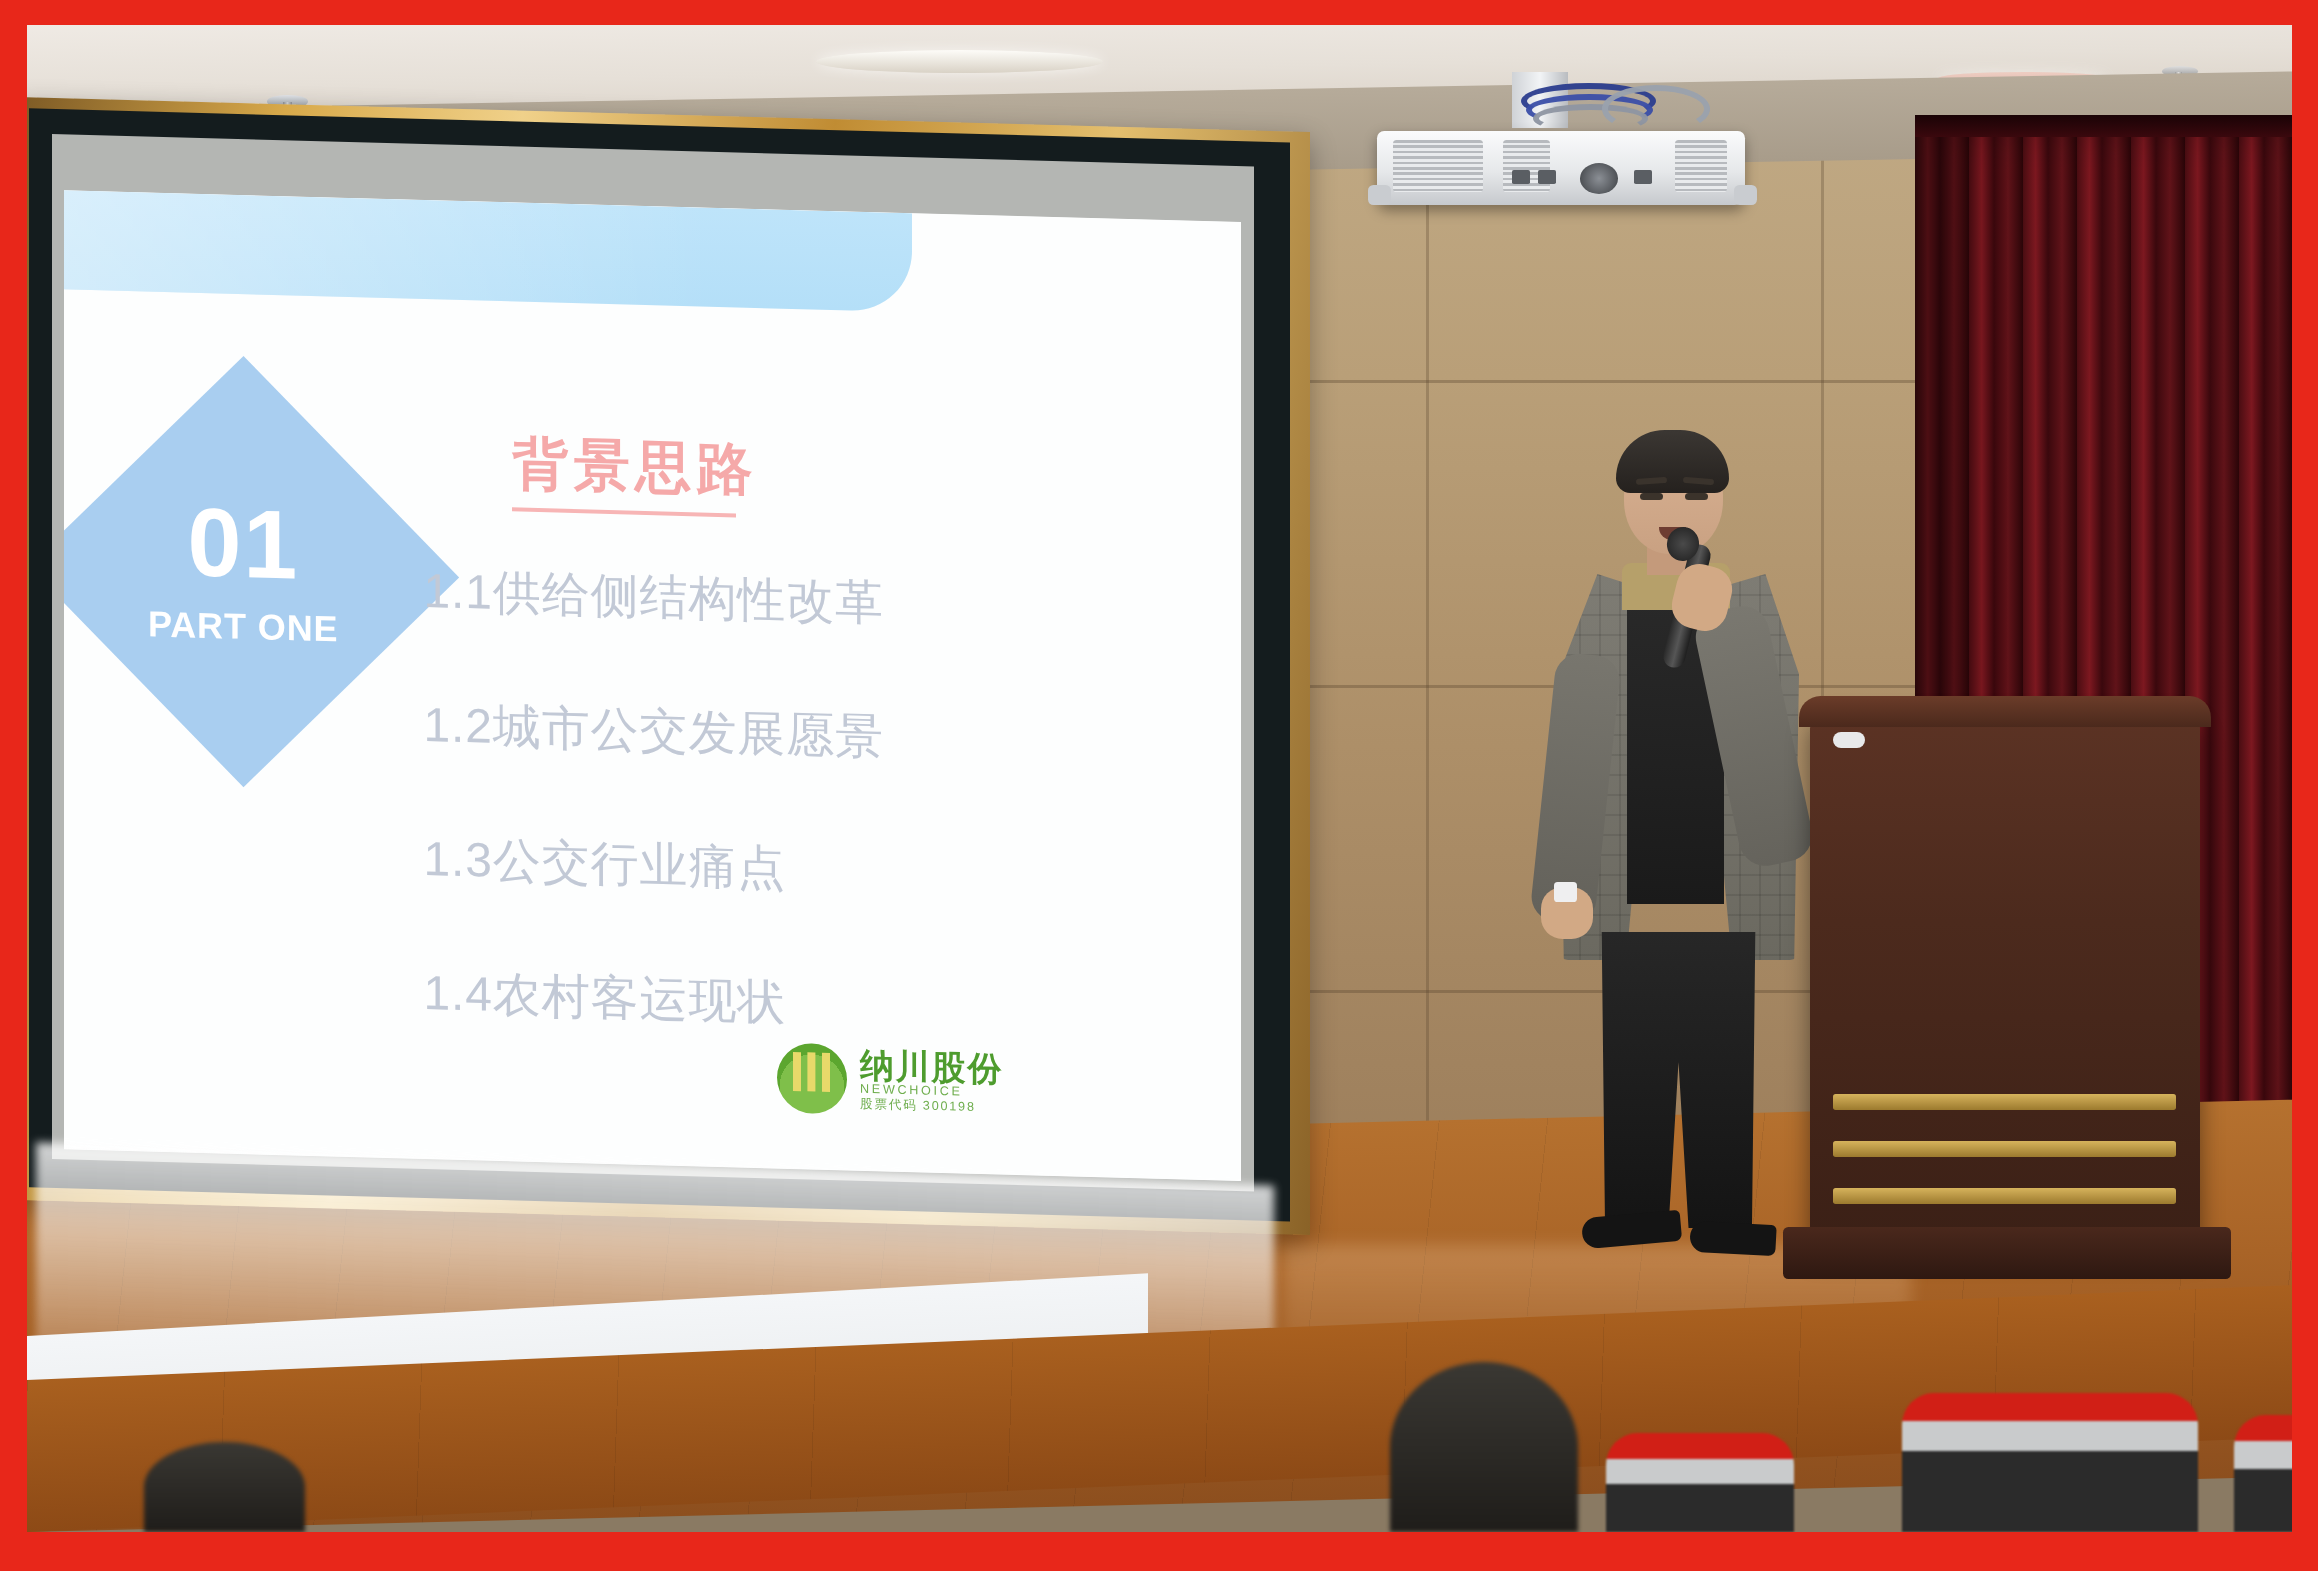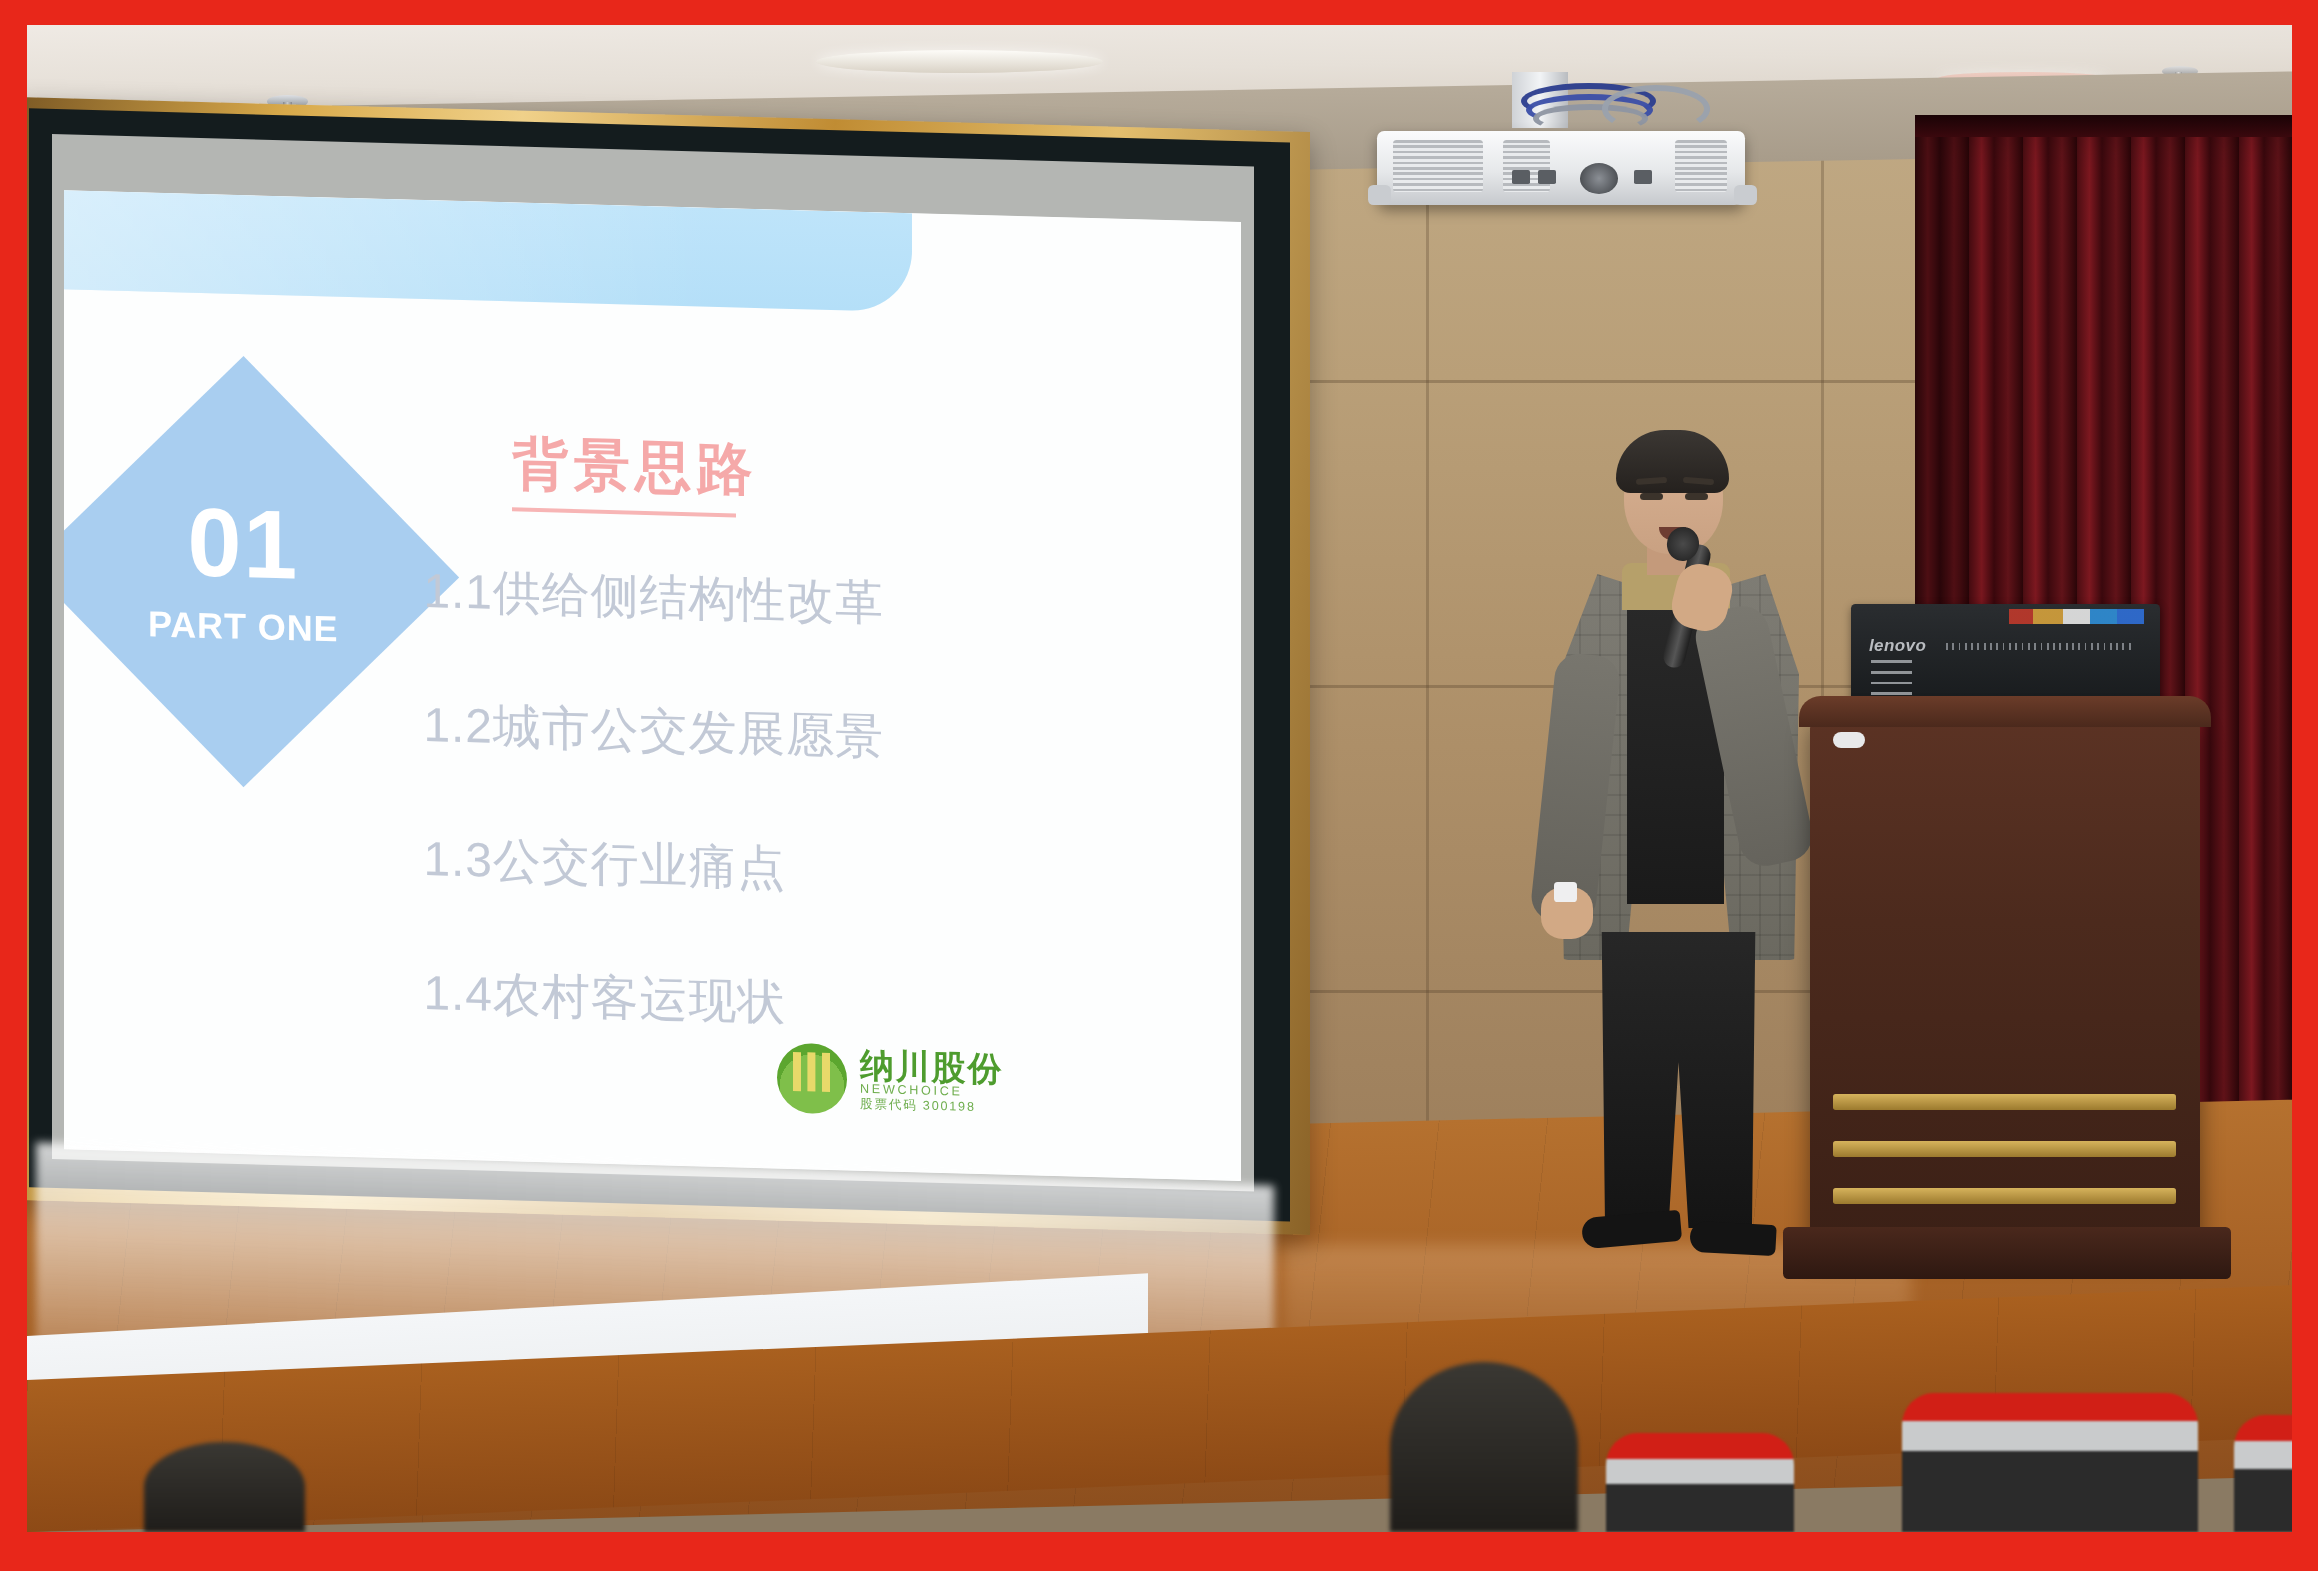--- a/index.html
+++ b/index.html
@@ -496,27 +496,20 @@
       <div class="p-mic"></div>
       <div class="p-mic-head"></div>
       <div class="p-handR"></div>
       <div class="p-pants"></div>
       <div class="p-handL"></div>
       <div class="p-clicker"></div>
       <div class="p-shoe"></div>
       <div class="p-shoe r"></div>
     </div>
 
-    <div class="monitor">
-      <div class="monitor-tabs"></div>
-      <div class="monitor-brand">lenovo</div>
-      <div class="monitor-dots"></div>
-      <div class="monitor-icons"></div>
-      <div class="monitor-sticker"></div>
-    </div>
     <div class="podium">
       <div class="podium-top"></div>
       <div class="podium-badge"></div>
       <div class="podium-strip" style="bottom:135px"></div>
       <div class="podium-strip" style="bottom:88px"></div>
       <div class="podium-strip" style="bottom:41px"></div>
     </div>
     <div class="podium-base"></div>
 
     <div class="stage-edge"></div>

